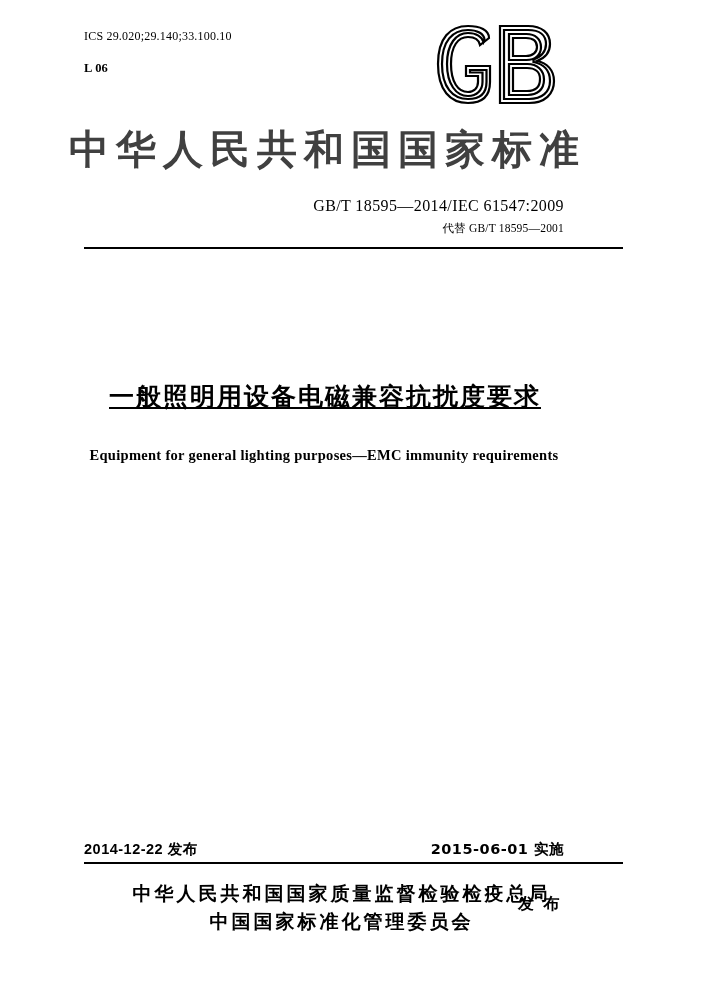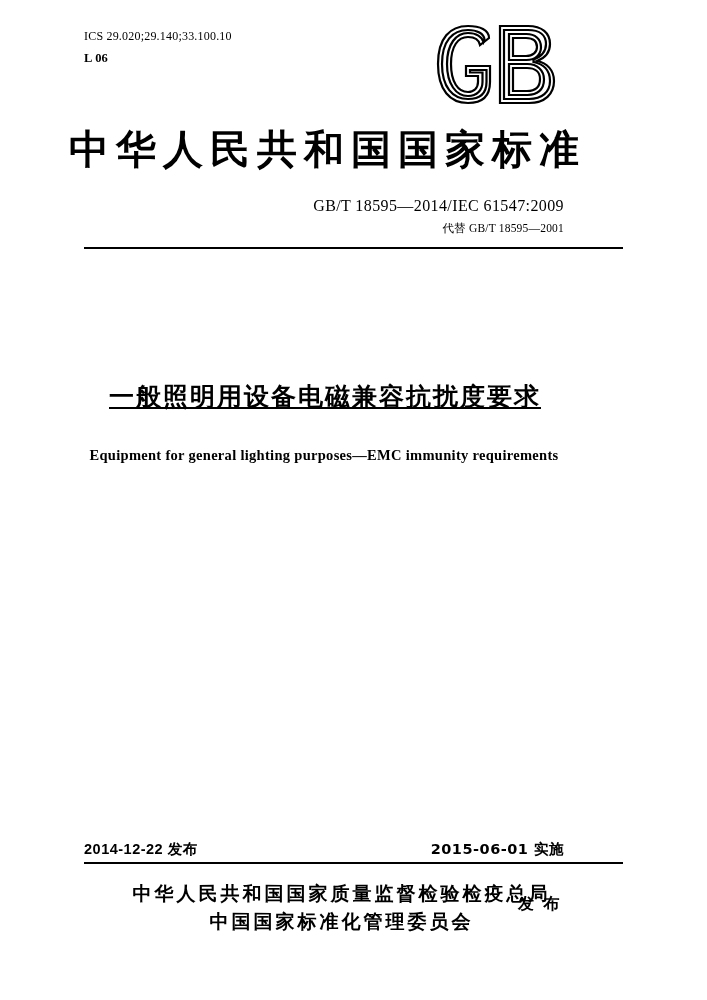--- a/index.html
+++ b/index.html
@@ -32,21 +32,21 @@
   }
   .ics-line {
     font-family: "Liberation Serif", serif;
     font-size: 12px;
     letter-spacing: 0.2px;
     white-space: nowrap;
   }
   .ics-code {
     font-weight: bold;
     font-size: 12.5px;
-    margin-top: 6px;
+    margin-top: 16px;
   }
 
   
   .gb-emblem {
     position: absolute;
     right: 86px;
     top: 22px;
     width: 130px;
     height: 85px;
   }
@@ -56,21 +56,21 @@
   .cn-standard-title {
     position: absolute;
     left: 0;
     right: 0;
     top: 122px;
     text-align: center;
     font-family: "DejaVu Sans", sans-serif;
     font-weight: bold;
     font-size: 40px;
     letter-spacing: 7px;
-    color: #000000;
+    color: #404040;
     text-indent: 7px;
   }
 
   
   .std-number {
     position: absolute;
     right: 84px;
     top: 197px;
     font-family: "Liberation Serif", serif;
     font-size: 16px;

